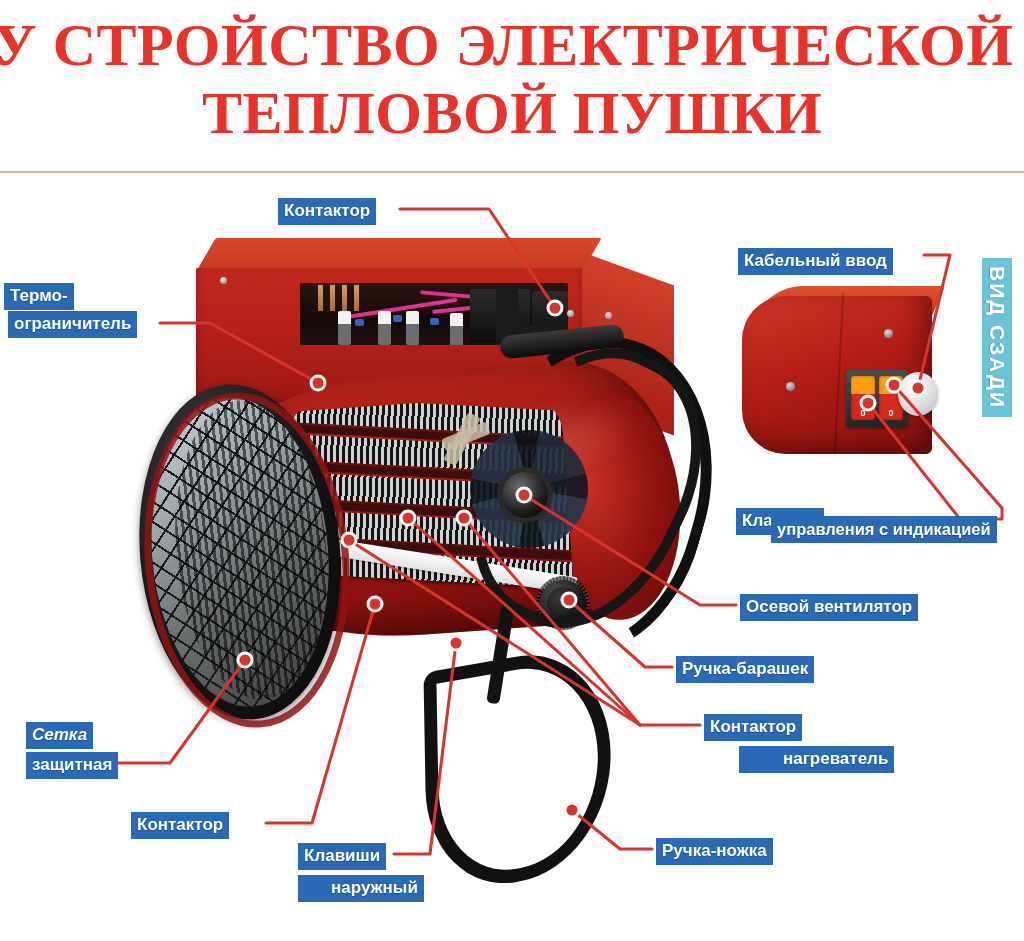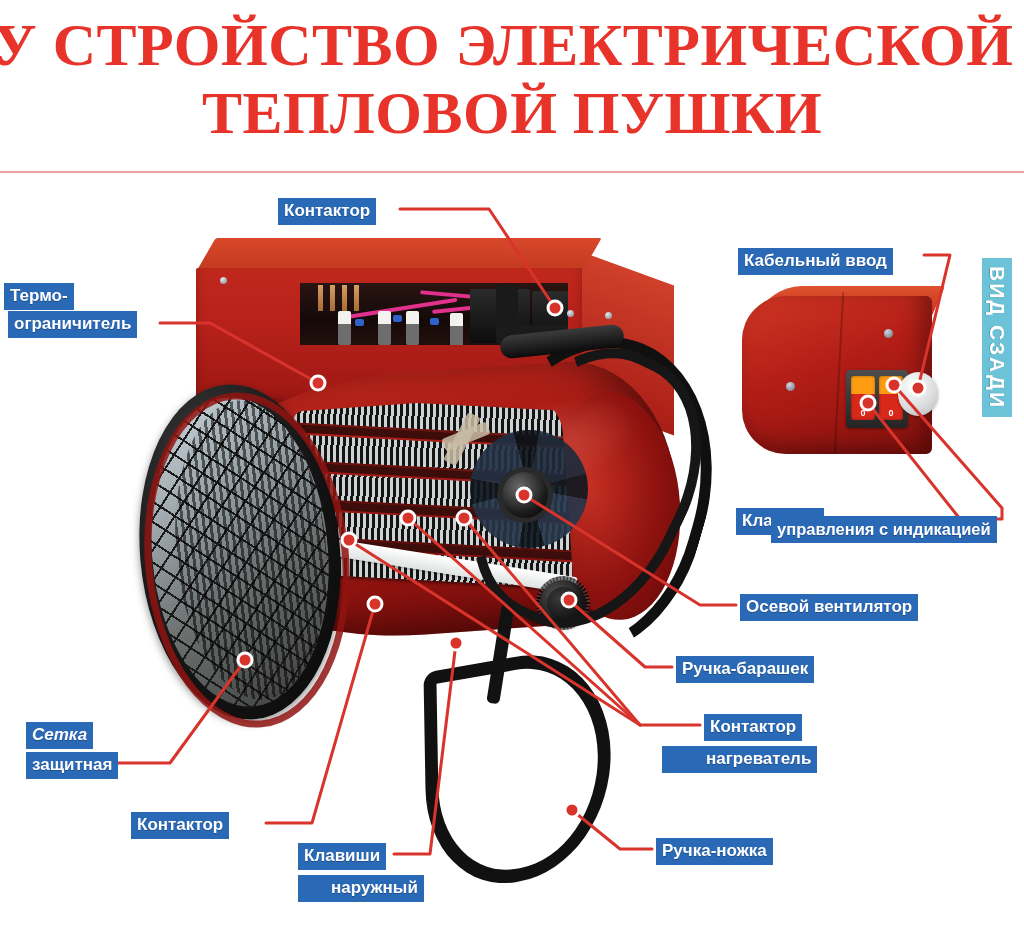--- a/index.html
+++ b/index.html
@@ -390,21 +390,21 @@
 
   <div class="lbl" style="left:278px;top:198px;">Контактор</div>
   <div class="lbl" style="left:4px;top:283px;">Термо-</div>
   <div class="lbl" style="left:8px;top:311px;">ограничитель</div>
   <div class="lbl" style="left:738px;top:248px;">Кабельный ввод</div>
   <div class="lbl" style="left:736px;top:508px;">Клавиши</div>
   <div class="lbl sm" style="left:736px;top:516px;margin-left:35px;">управления с индикацией</div>
   <div class="lbl" style="left:740px;top:594px;">Осевой вентилятор</div>
   <div class="lbl" style="left:676px;top:656px;">Ручка-барашек</div>
   <div class="lbl" style="left:704px;top:714px;">Контактор</div>
-  <div class="lbl" style="left:662px;top:746px;padding-left:44px;">нагреватель</div>
+  <div class="lbl" style="left:739px;top:746px;padding-left:44px;">нагреватель</div>
   <div class="lbl" style="left:656px;top:838px;">Ручка-ножка</div>
   <div class="lbl" style="left:26px;top:722px;font-style:italic;">Сетка</div>
   <div class="lbl" style="left:26px;top:752px;">защитная</div>
   <div class="lbl" style="left:131px;top:812px;">Контактор</div>
   <div class="lbl" style="left:298px;top:843px;">Клавиши</div>
   <div class="lbl" style="left:298px;top:875px;padding-left:33px;">наружный</div>
 
   <div class="vlabel" style="left:982px;top:258px;">ВИД СЗАДИ</div>
 
 </div>

